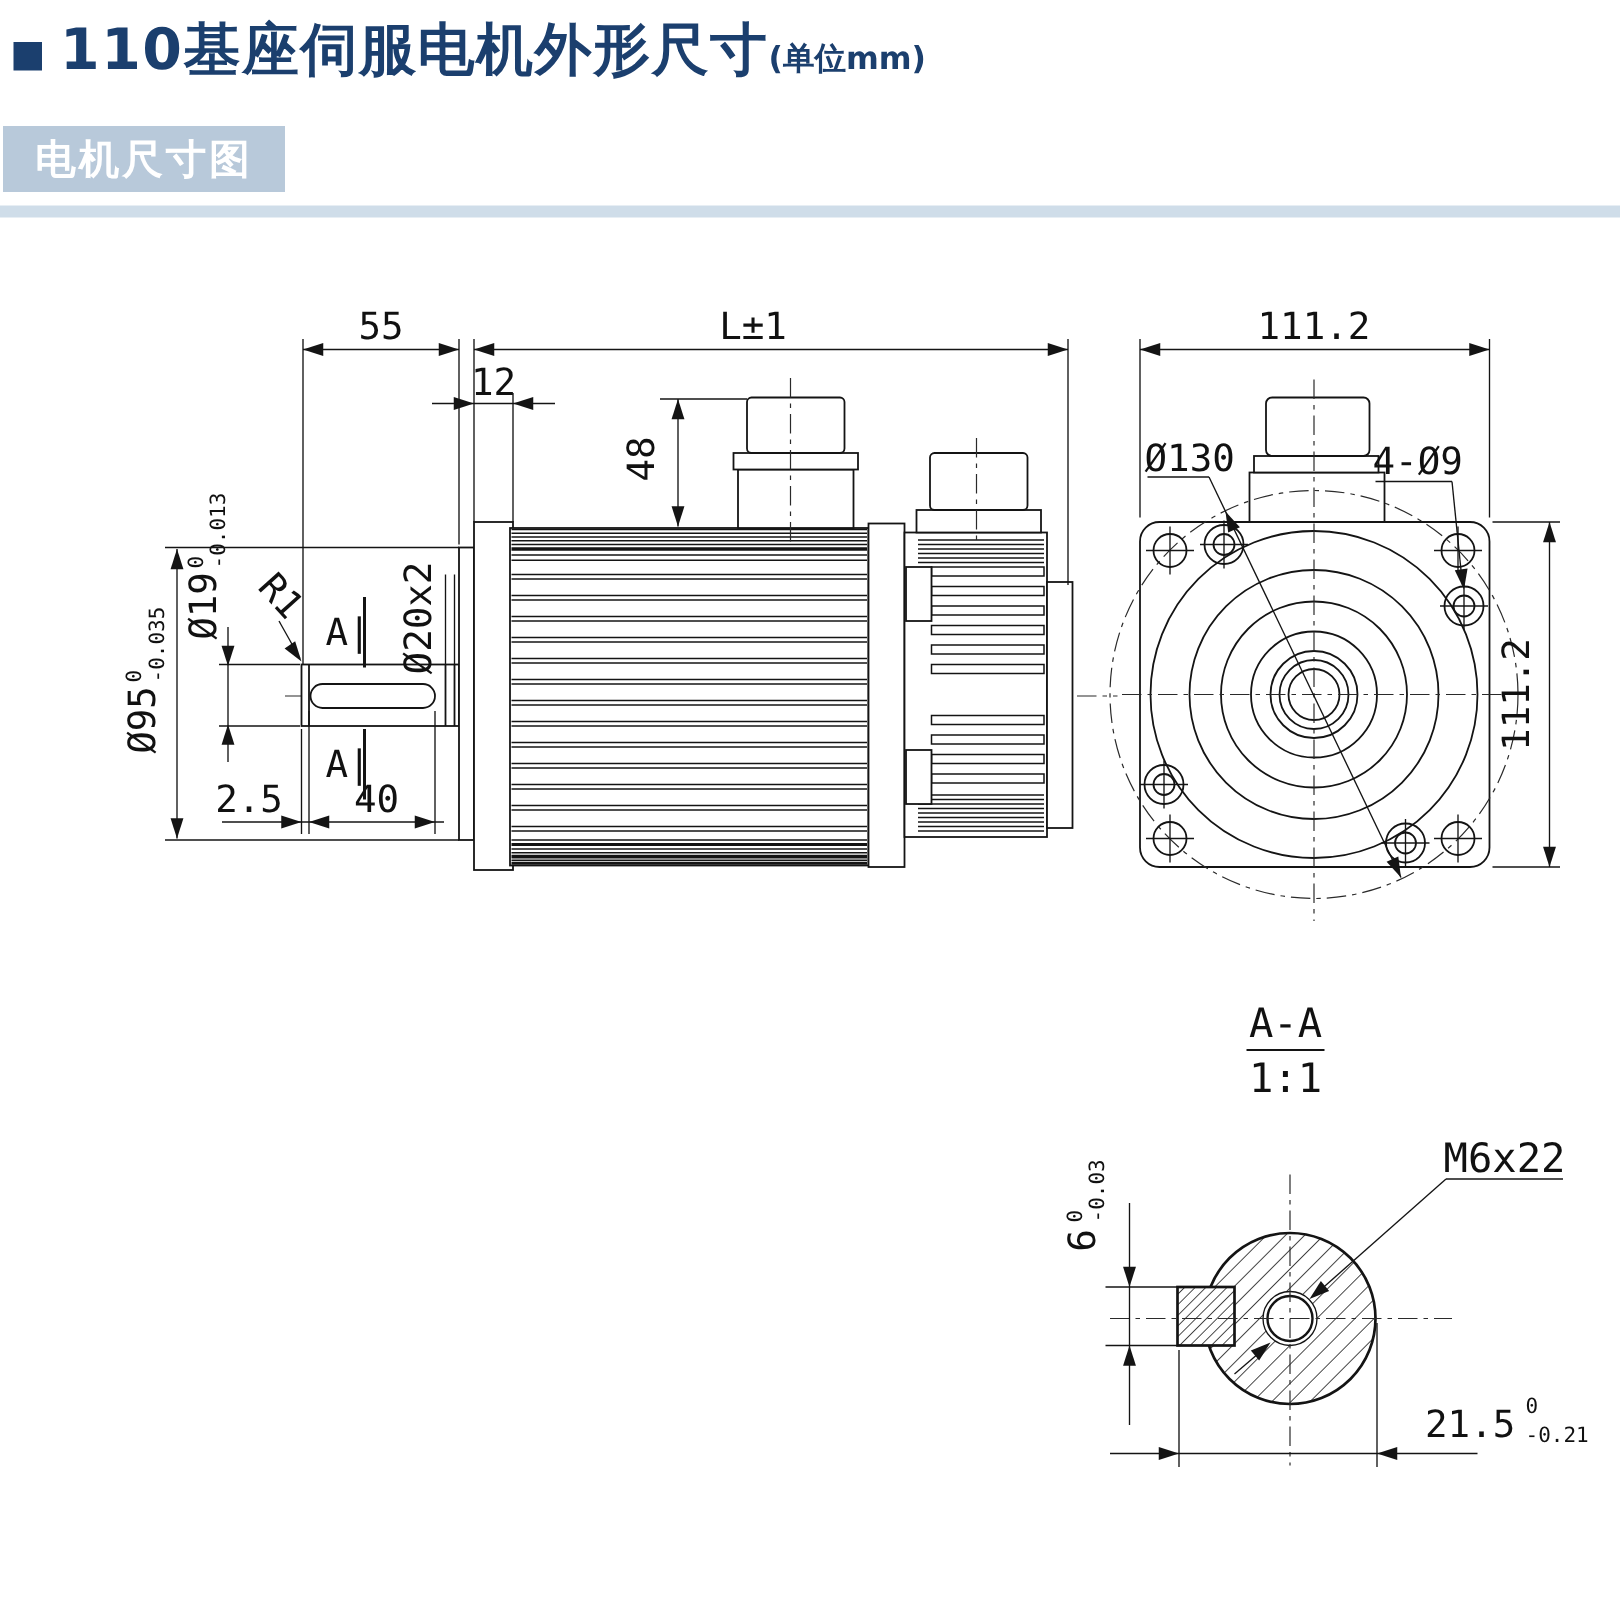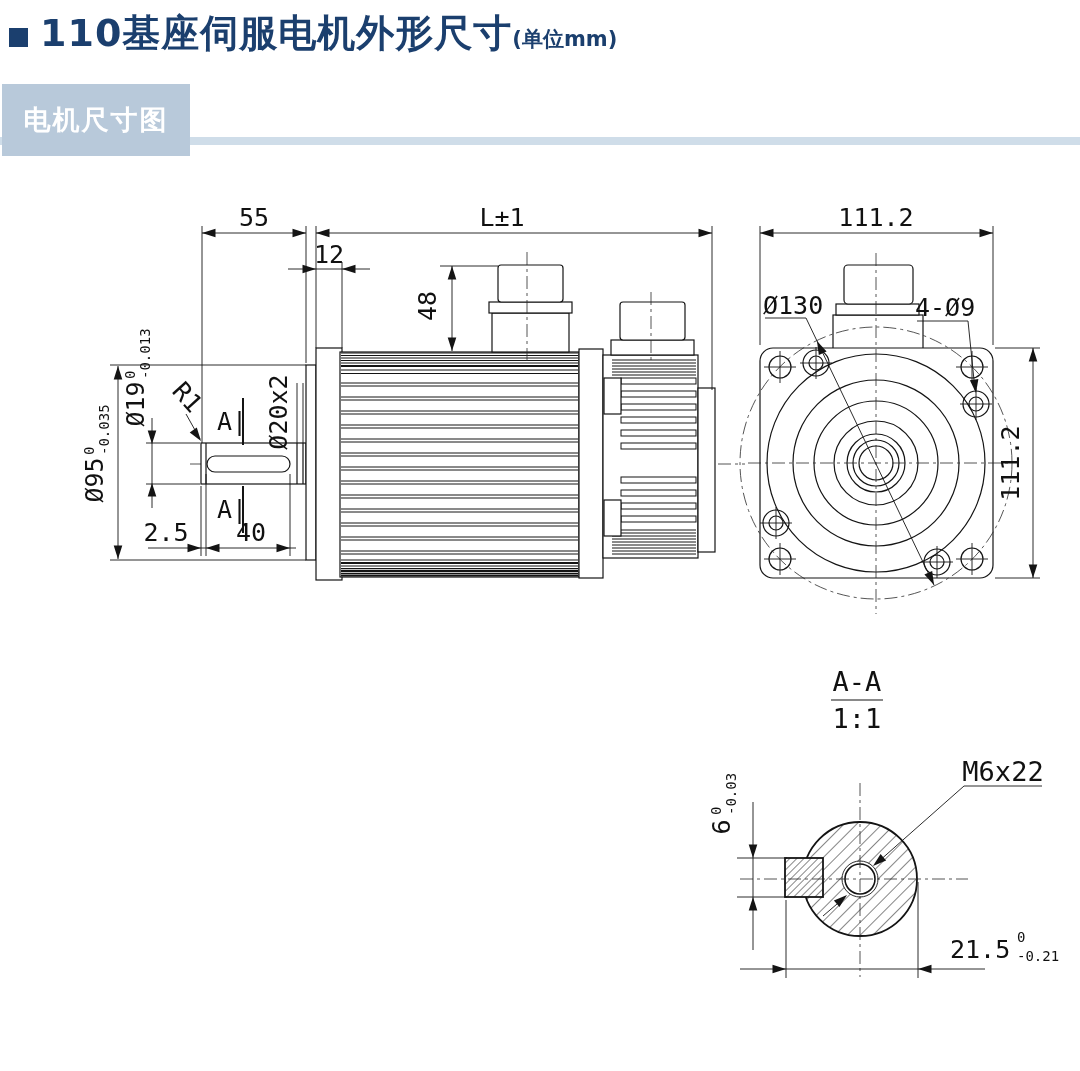--- a/index.html
+++ b/index.html
@@ -5,21 +5,21 @@
   html,body{margin:0;padding:0;background:#fff;}
   #page{position:relative;width:1080px;height:1071px;background:#fff;overflow:hidden;
         font-family:"DejaVu Sans",sans-serif;}
   
   #title-row{position:absolute;left:0;top:8px;width:980px;height:60px;}
   #title-bullet{position:absolute;left:9px;top:20px;width:19px;height:19px;}
   #page-title{position:absolute;left:40px;top:0;font-size:38px;font-weight:bold;
               letter-spacing:1px;white-space:nowrap;}
   #unit-note{font-size:21px;font-weight:600;letter-spacing:0;}
   #tab-strip{position:absolute;left:0;top:137px;width:1080px;height:8px;}
-  #tab{position:absolute;left:2px;top:84px;width:188px;height:72px;
+  #tab{position:absolute;left:2px;top:84px;width:188px;height:44px;
        display:flex;align-items:center;justify-content:center;
        color:#fff;font-size:27px;font-weight:bold;letter-spacing:2px;}
   
   svg{position:absolute;left:0;top:0;}
   .ln{stroke:#141414;stroke-width:1.2;fill:none;}
   .lnf{stroke:#141414;stroke-width:1.2;fill:#fff;}
   .dim{stroke:#141414;stroke-width:0.9;fill:none;}
   .cl{stroke:#2a2a2a;stroke-width:0.8;fill:none;stroke-dasharray:13 4 3 4;}
   .ah{fill:#141414;stroke:none;}
   text.d{font-family:"DejaVu Sans Mono","Liberation Mono",monospace;font-size:25px;fill:#111;}

